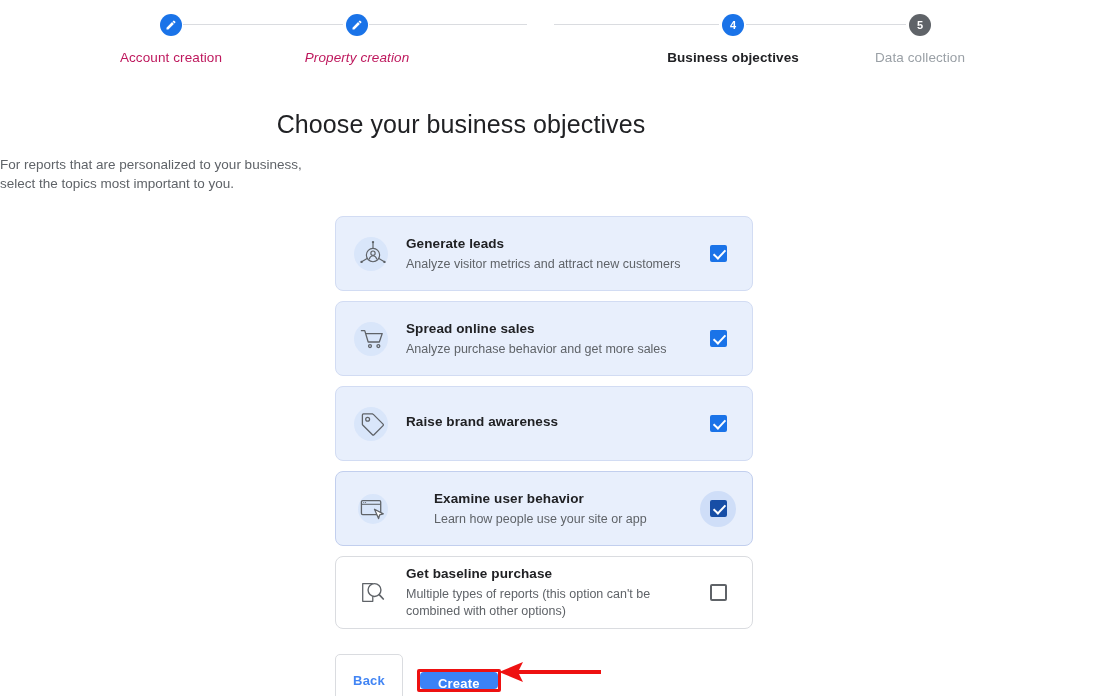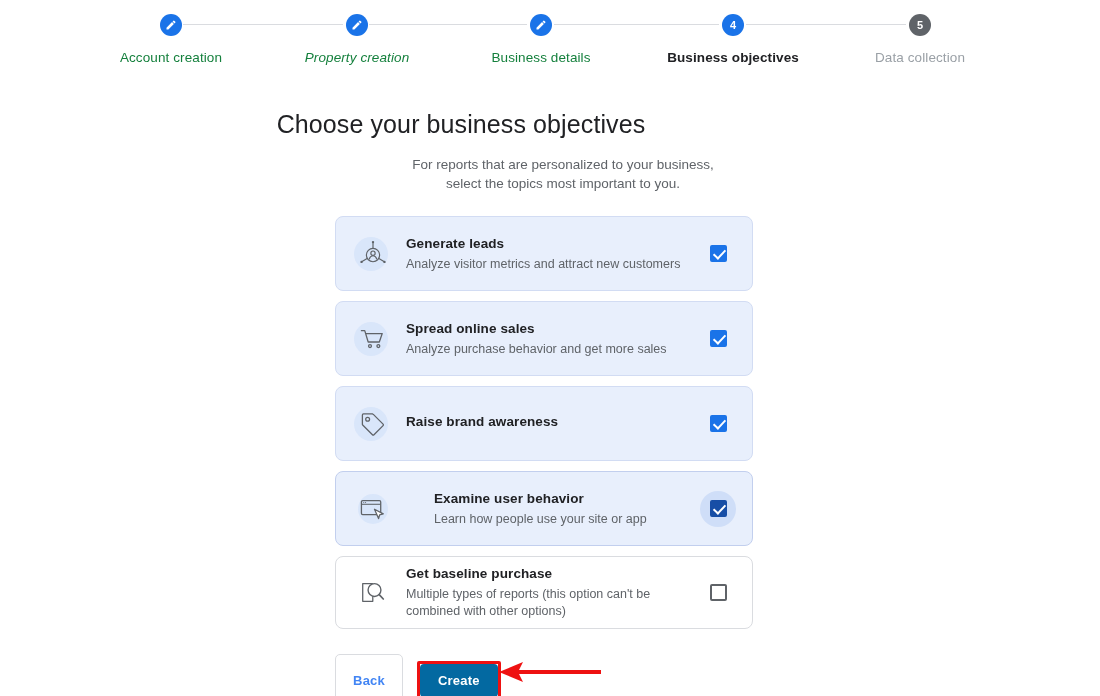--- a/index.html
+++ b/index.html
@@ -43,21 +43,21 @@
     color: #fff;
     font-size: 11px;
     font-weight: 700;
     line-height: 1;
   }
   .step-dot.grey { background: #5f6368; }
   .step-dot svg { display: block; }
   .step-label {
     margin-top: 14px;
     font-size: 13.5px;
-    color: #15803d;
+    color: #be185d;
     letter-spacing: .1px;
     white-space: nowrap;
   }
   .step-label.active { font-weight: 700; color: #202124; }
   .step-label.muted { color: #9aa0a6; }
   .step-line {
     position: absolute;
     top: 10px;
     height: 1px;
     background: #dadce0;
@@ -70,25 +70,24 @@
     top: 110px; left: 0; width: 922px;
     text-align: center;
     font-size: 25px;
     font-weight: 400;
     color: #202124;
     letter-spacing: .1px;
   }
   .subtitle {
     position: absolute;
     top: 155px; left: 0; width: 1100px;
-    text-align: center;
+    text-align: left;
     font-size: 13.5px;
     line-height: 19px;
     color: #5f6368;
-    padding-left: 26px;
   }
 
   
   .cards {
     position: absolute;
     left: 335px;
     top: 216px;
     width: 418px;
   }
   .card {
@@ -207,26 +206,26 @@
   }
   .create-hl {
     margin-left: 14px;
     border: 3px solid #ee1111;
     border-radius: 2px;
     padding: 0;
     display: flex;
     line-height: 0;
   }
   .btn-create {
-    height: 33px;
+    height: 17px;
     min-width: 76px;
     padding: 4px 18px;
     border: 0;
     border-radius: 4px;
-    background: #0369a1;
+    background: #3b82f6;
     color: #fff;
     font-size: 13px;
     font-weight: 700;
     font-family: "Liberation Sans", sans-serif;
     letter-spacing: .2px;
     cursor: pointer;
   }
   .arrow {
     position: absolute;
     left: 497px;
@@ -256,28 +255,20 @@
 
     <div class="step" style="left:257px;font-style:italic;">
       <div class="step-dot">
         <svg width="12" height="12" viewBox="0 0 24 24" aria-hidden="true">
             <path fill="#ffffff" d="M3 17.25V21h3.75L17.81 9.94l-3.75-3.75L3 17.25zM20.71 7.04a1 1 0 0 0 0-1.41l-2.34-2.34a1 1 0 0 0-1.41 0l-1.83 1.83 3.75 3.75 1.83-1.83z"></path>
           </svg>
       </div>
       <div class="step-label">Property creation</div>
     </div>
 
-    <div class="step" style="left:441px;">
-      <div class="step-dot">
-        <svg width="12" height="12" viewBox="0 0 24 24" aria-hidden="true">
-            <path fill="#ffffff" d="M3 17.25V21h3.75L17.81 9.94l-3.75-3.75L3 17.25zM20.71 7.04a1 1 0 0 0 0-1.41l-2.34-2.34a1 1 0 0 0-1.41 0l-1.83 1.83 3.75 3.75 1.83-1.83z"></path>
-          </svg>
-      </div>
-      <div class="step-label">Business details</div>
-    </div>
 
     <div class="step" style="left:633px;">
       <div class="step-dot">4</div>
       <div class="step-label active">Business objectives</div>
     </div>
 
     <div class="step" style="left:820px;">
       <div class="step-dot grey">5</div>
       <div class="step-label muted">Data collection</div>
     </div>

